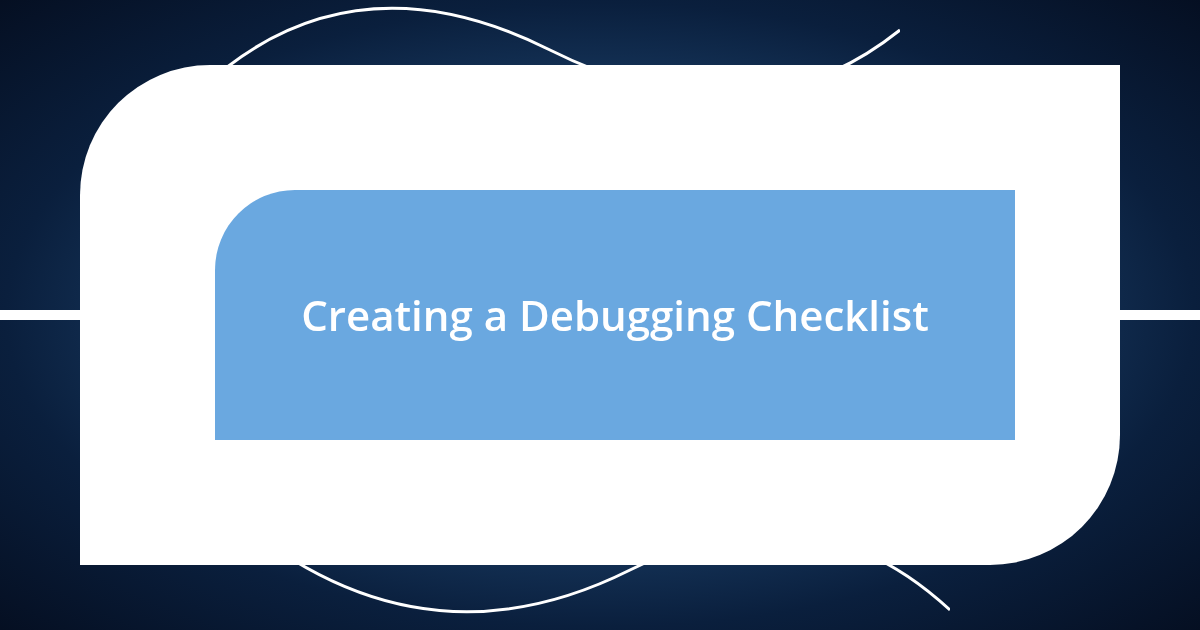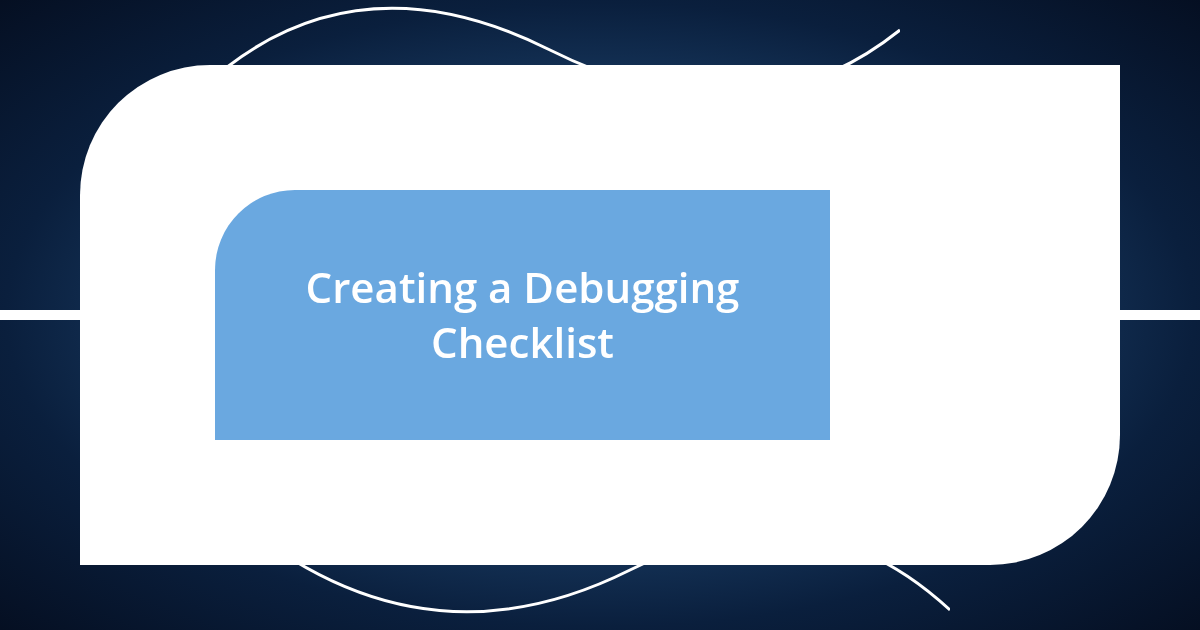--- a/index.html
+++ b/index.html
@@ -61,21 +61,21 @@
       height: 500px;
       background: white;
       border-top-left-radius: 130px;
       border-bottom-right-radius: 130px;
     }
     
     .inner-shape {
       position: absolute;
       top: 190px;
       left: 215px;
-      width: 615px;
+      width: 800px;
       height: 250px;
       background: #6aa8e0;
       border-top-left-radius: 80px;
       display: flex;
       align-items: center;
       justify-content: center;
     }
     
     .title-text {
       color: white;

